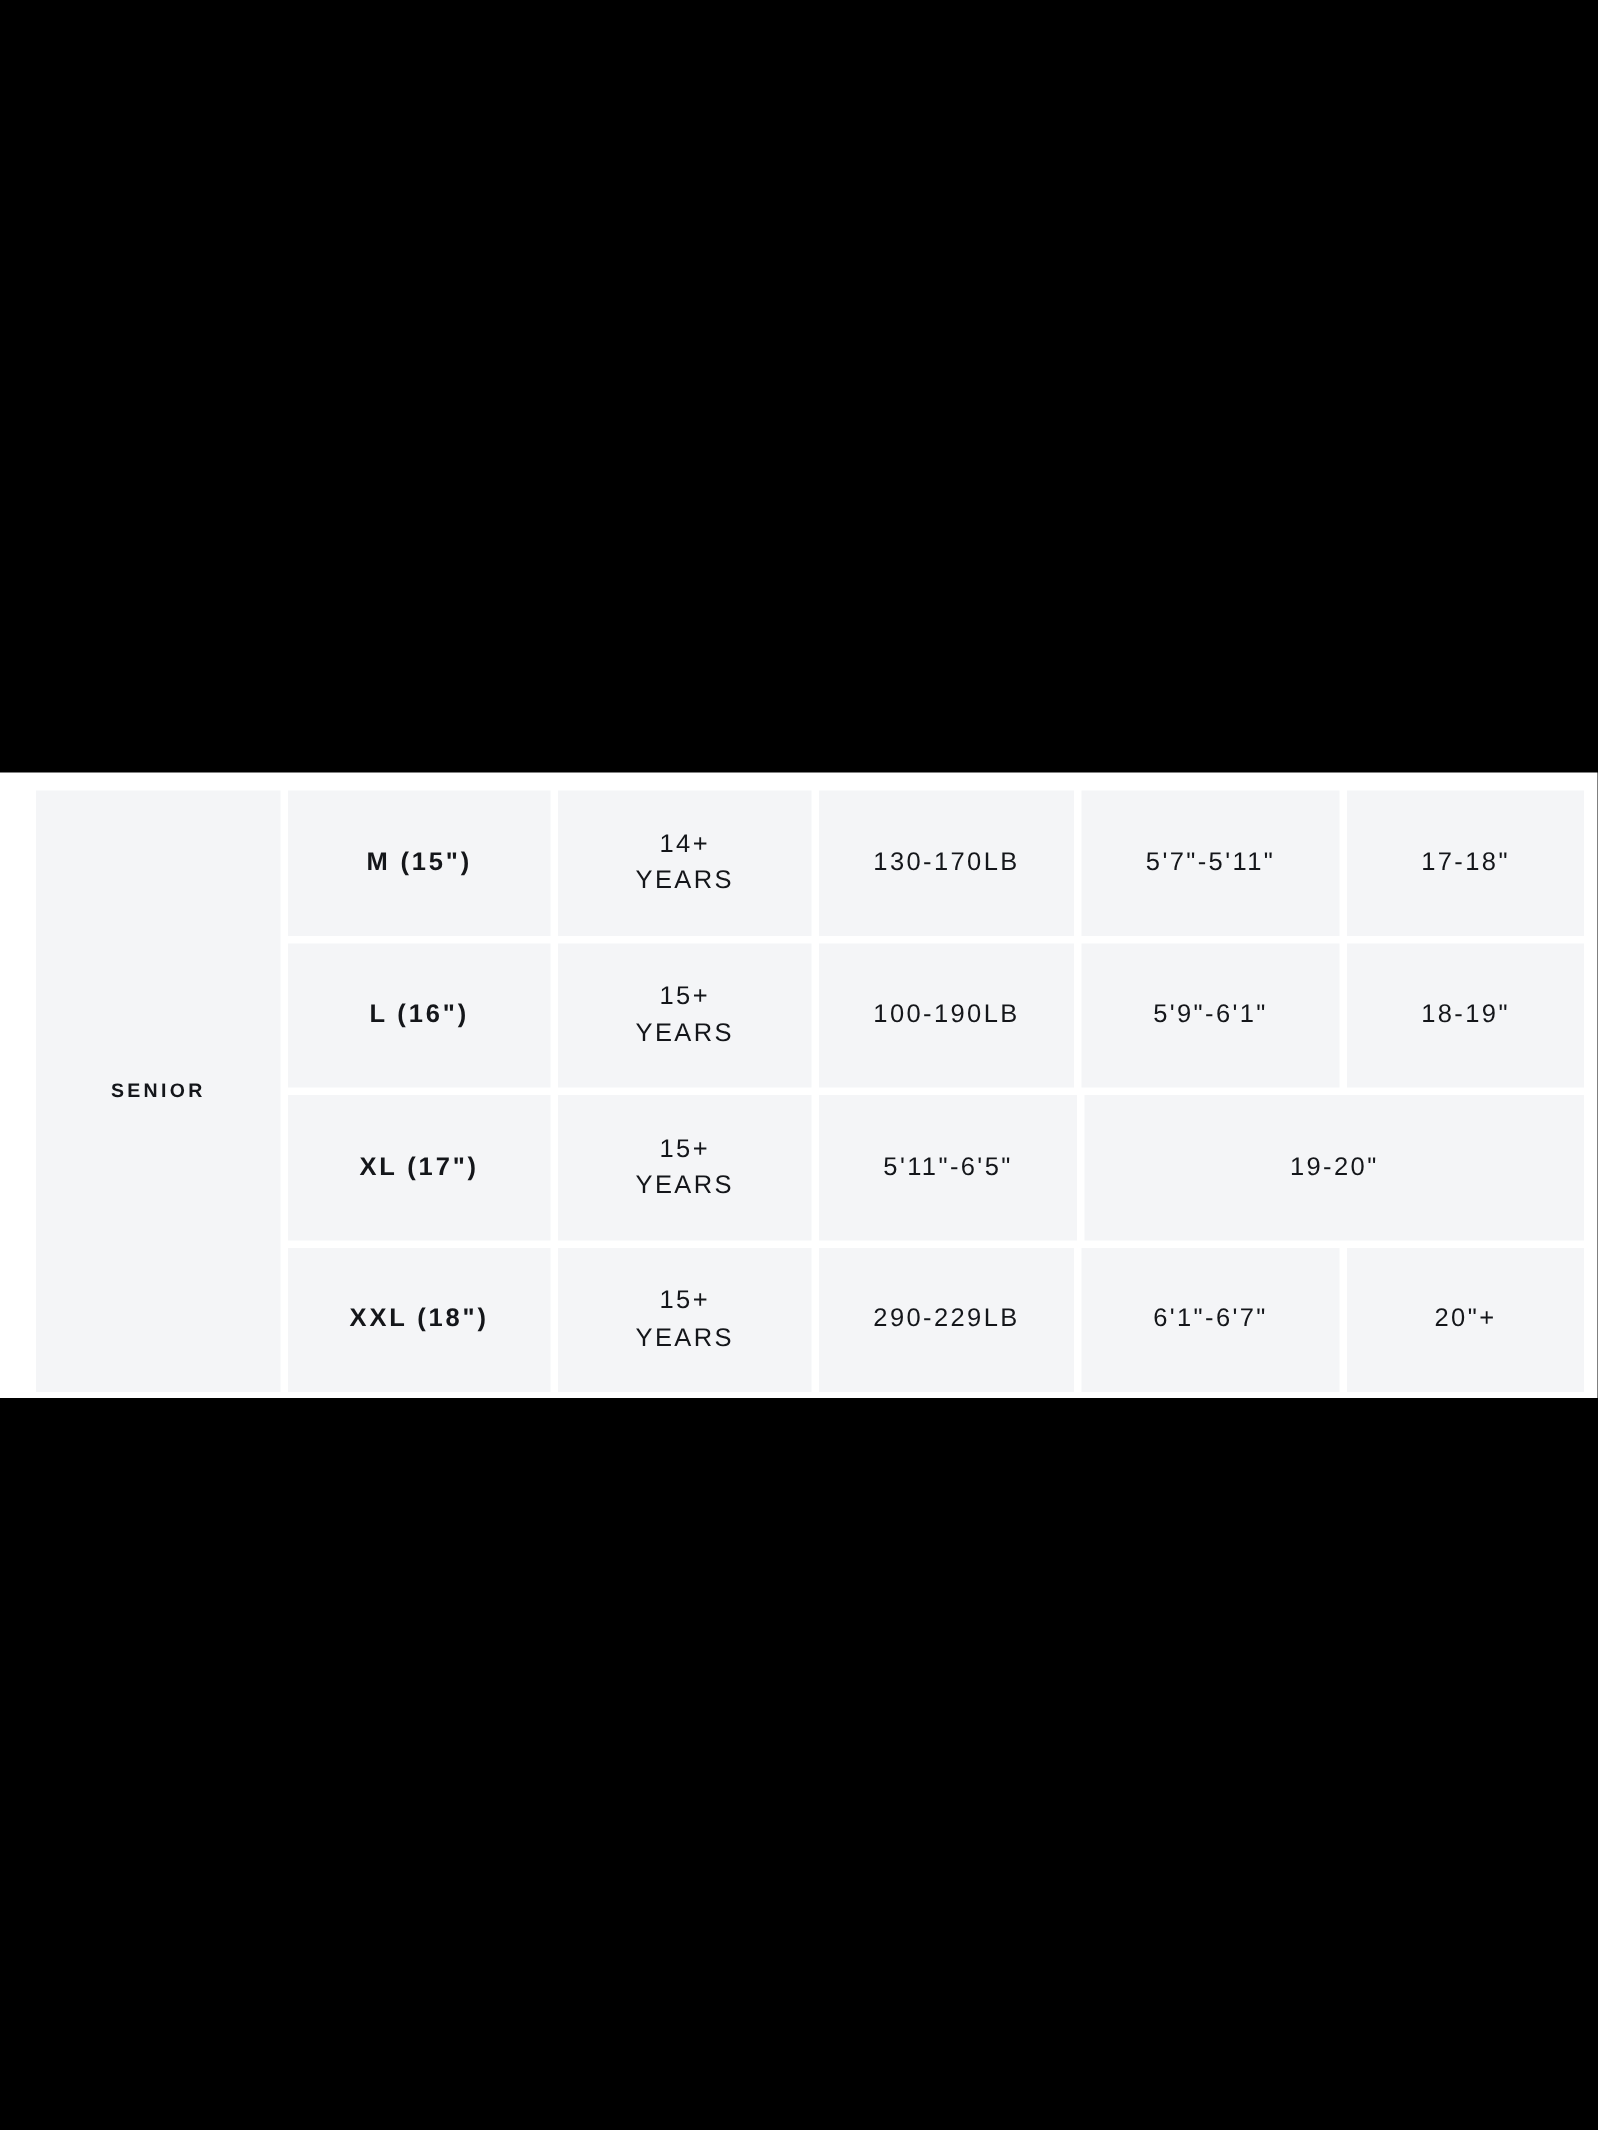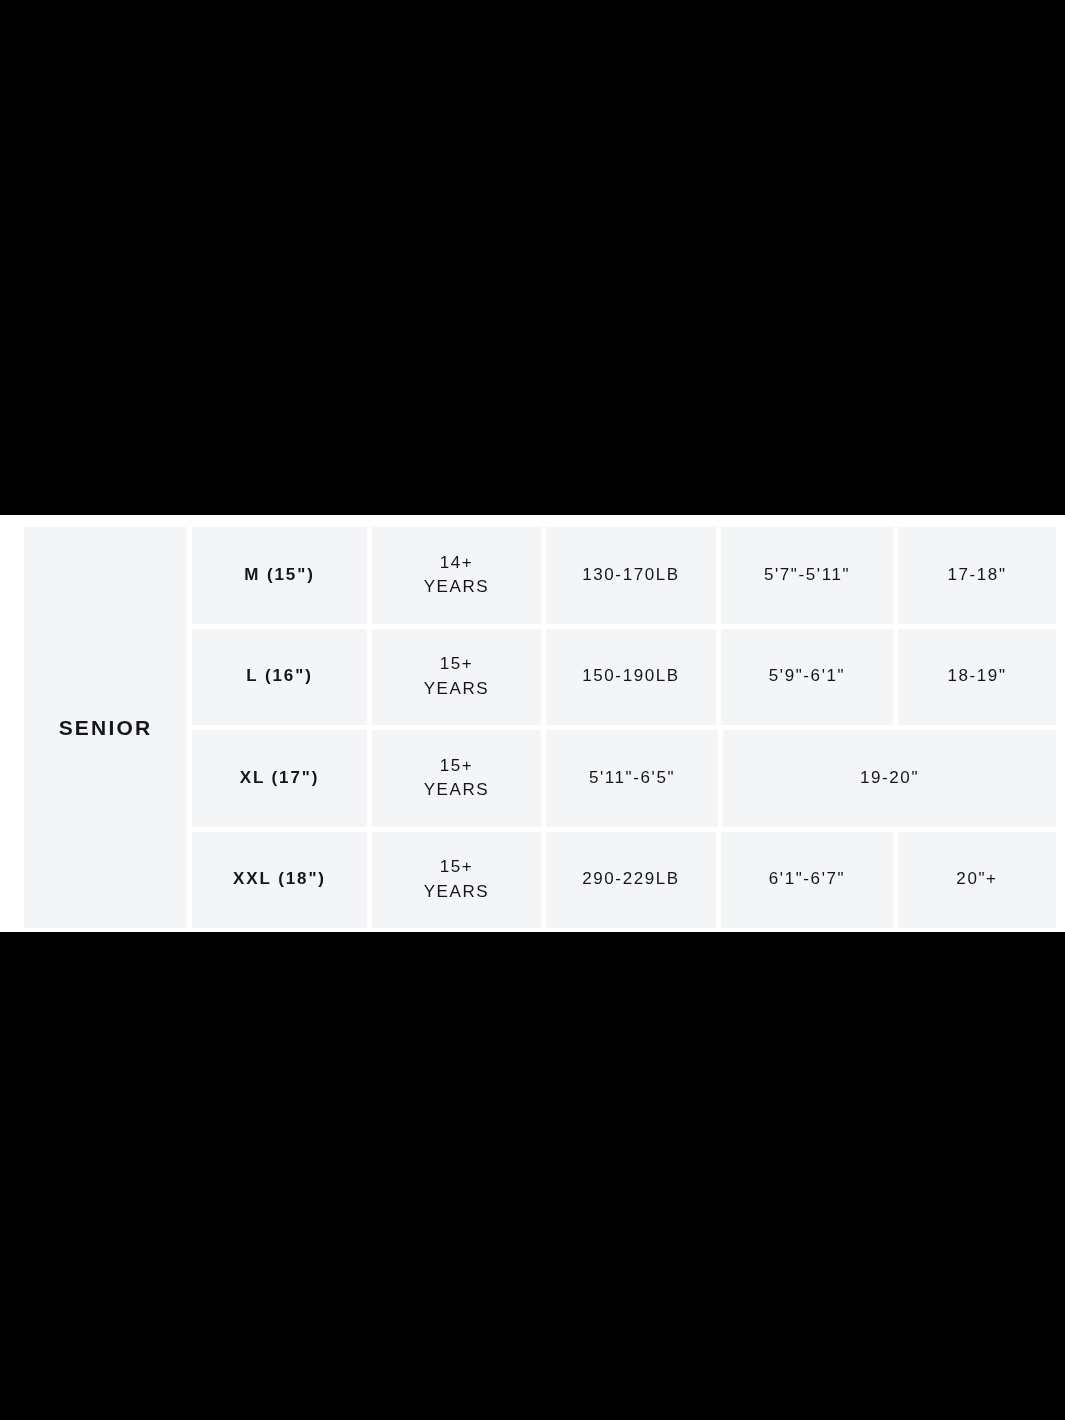--- a/index.html
+++ b/index.html
@@ -58,21 +58,21 @@
     width: 163px;
     flex: 0 0 163px;
     background: #f4f5f7;
     display: flex;
     align-items: center;
     justify-content: center;
     text-align: center;
     box-sizing: border-box;
   }
   .cat-label {
-    font-size: 21px;
+    font-size: 13px;
     font-weight: bold;
     color: #14161a;
     letter-spacing: 2.2px;
     line-height: 1.3;
   }
   .rows-area {
     flex: 1 1 auto;
     display: flex;
     flex-direction: column;
     gap: 5px;
@@ -150,21 +150,21 @@
 
         <div class="row">
           <div class="cell cell-size">
             <span class="txt bold">L (16")</span>
           </div>
           <div class="cell cell-age">
             <span class="txt">15+
 YEARS</span>
           </div>
           <div class="cell cell-weight">
-            <span class="txt">150-190LB</span>
+            <span class="txt">100-190LB</span>
           </div>
           <div class="cell cell-height">
             <span class="txt">5'9"-6'1"</span>
           </div>
           <div class="cell cell-chest">
             <span class="txt">18-19"</span>
           </div>
         </div>
 
         <div class="row">

